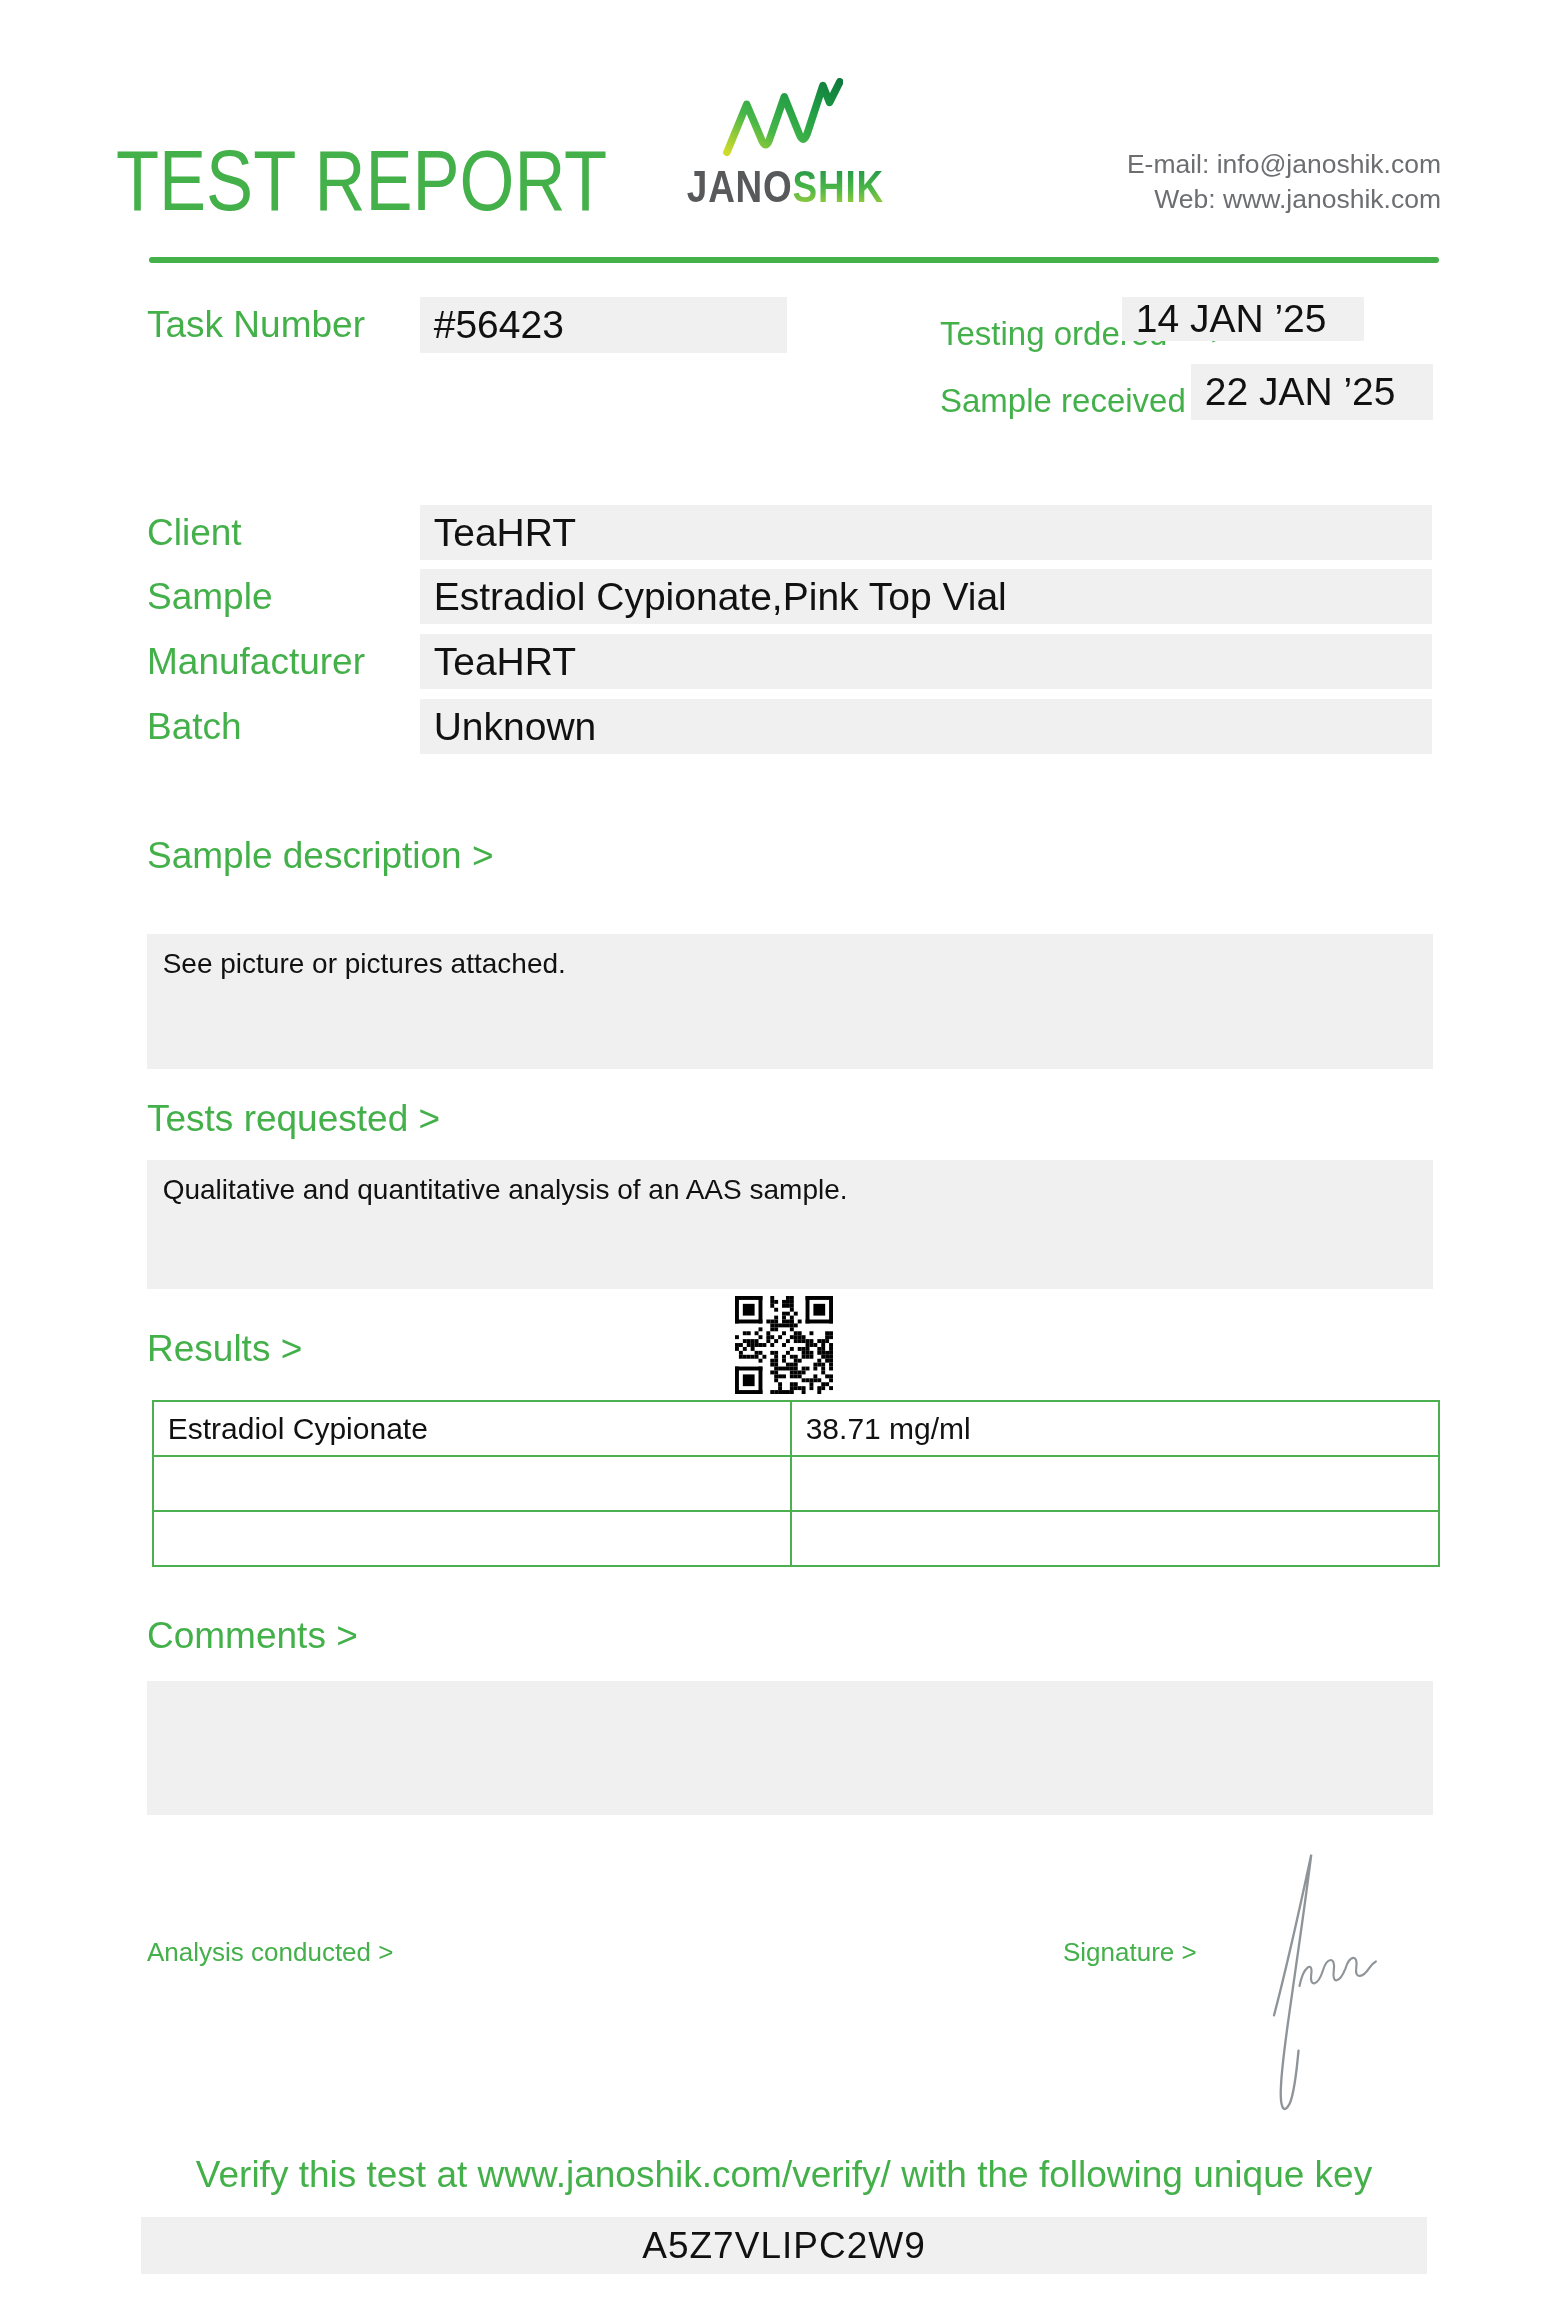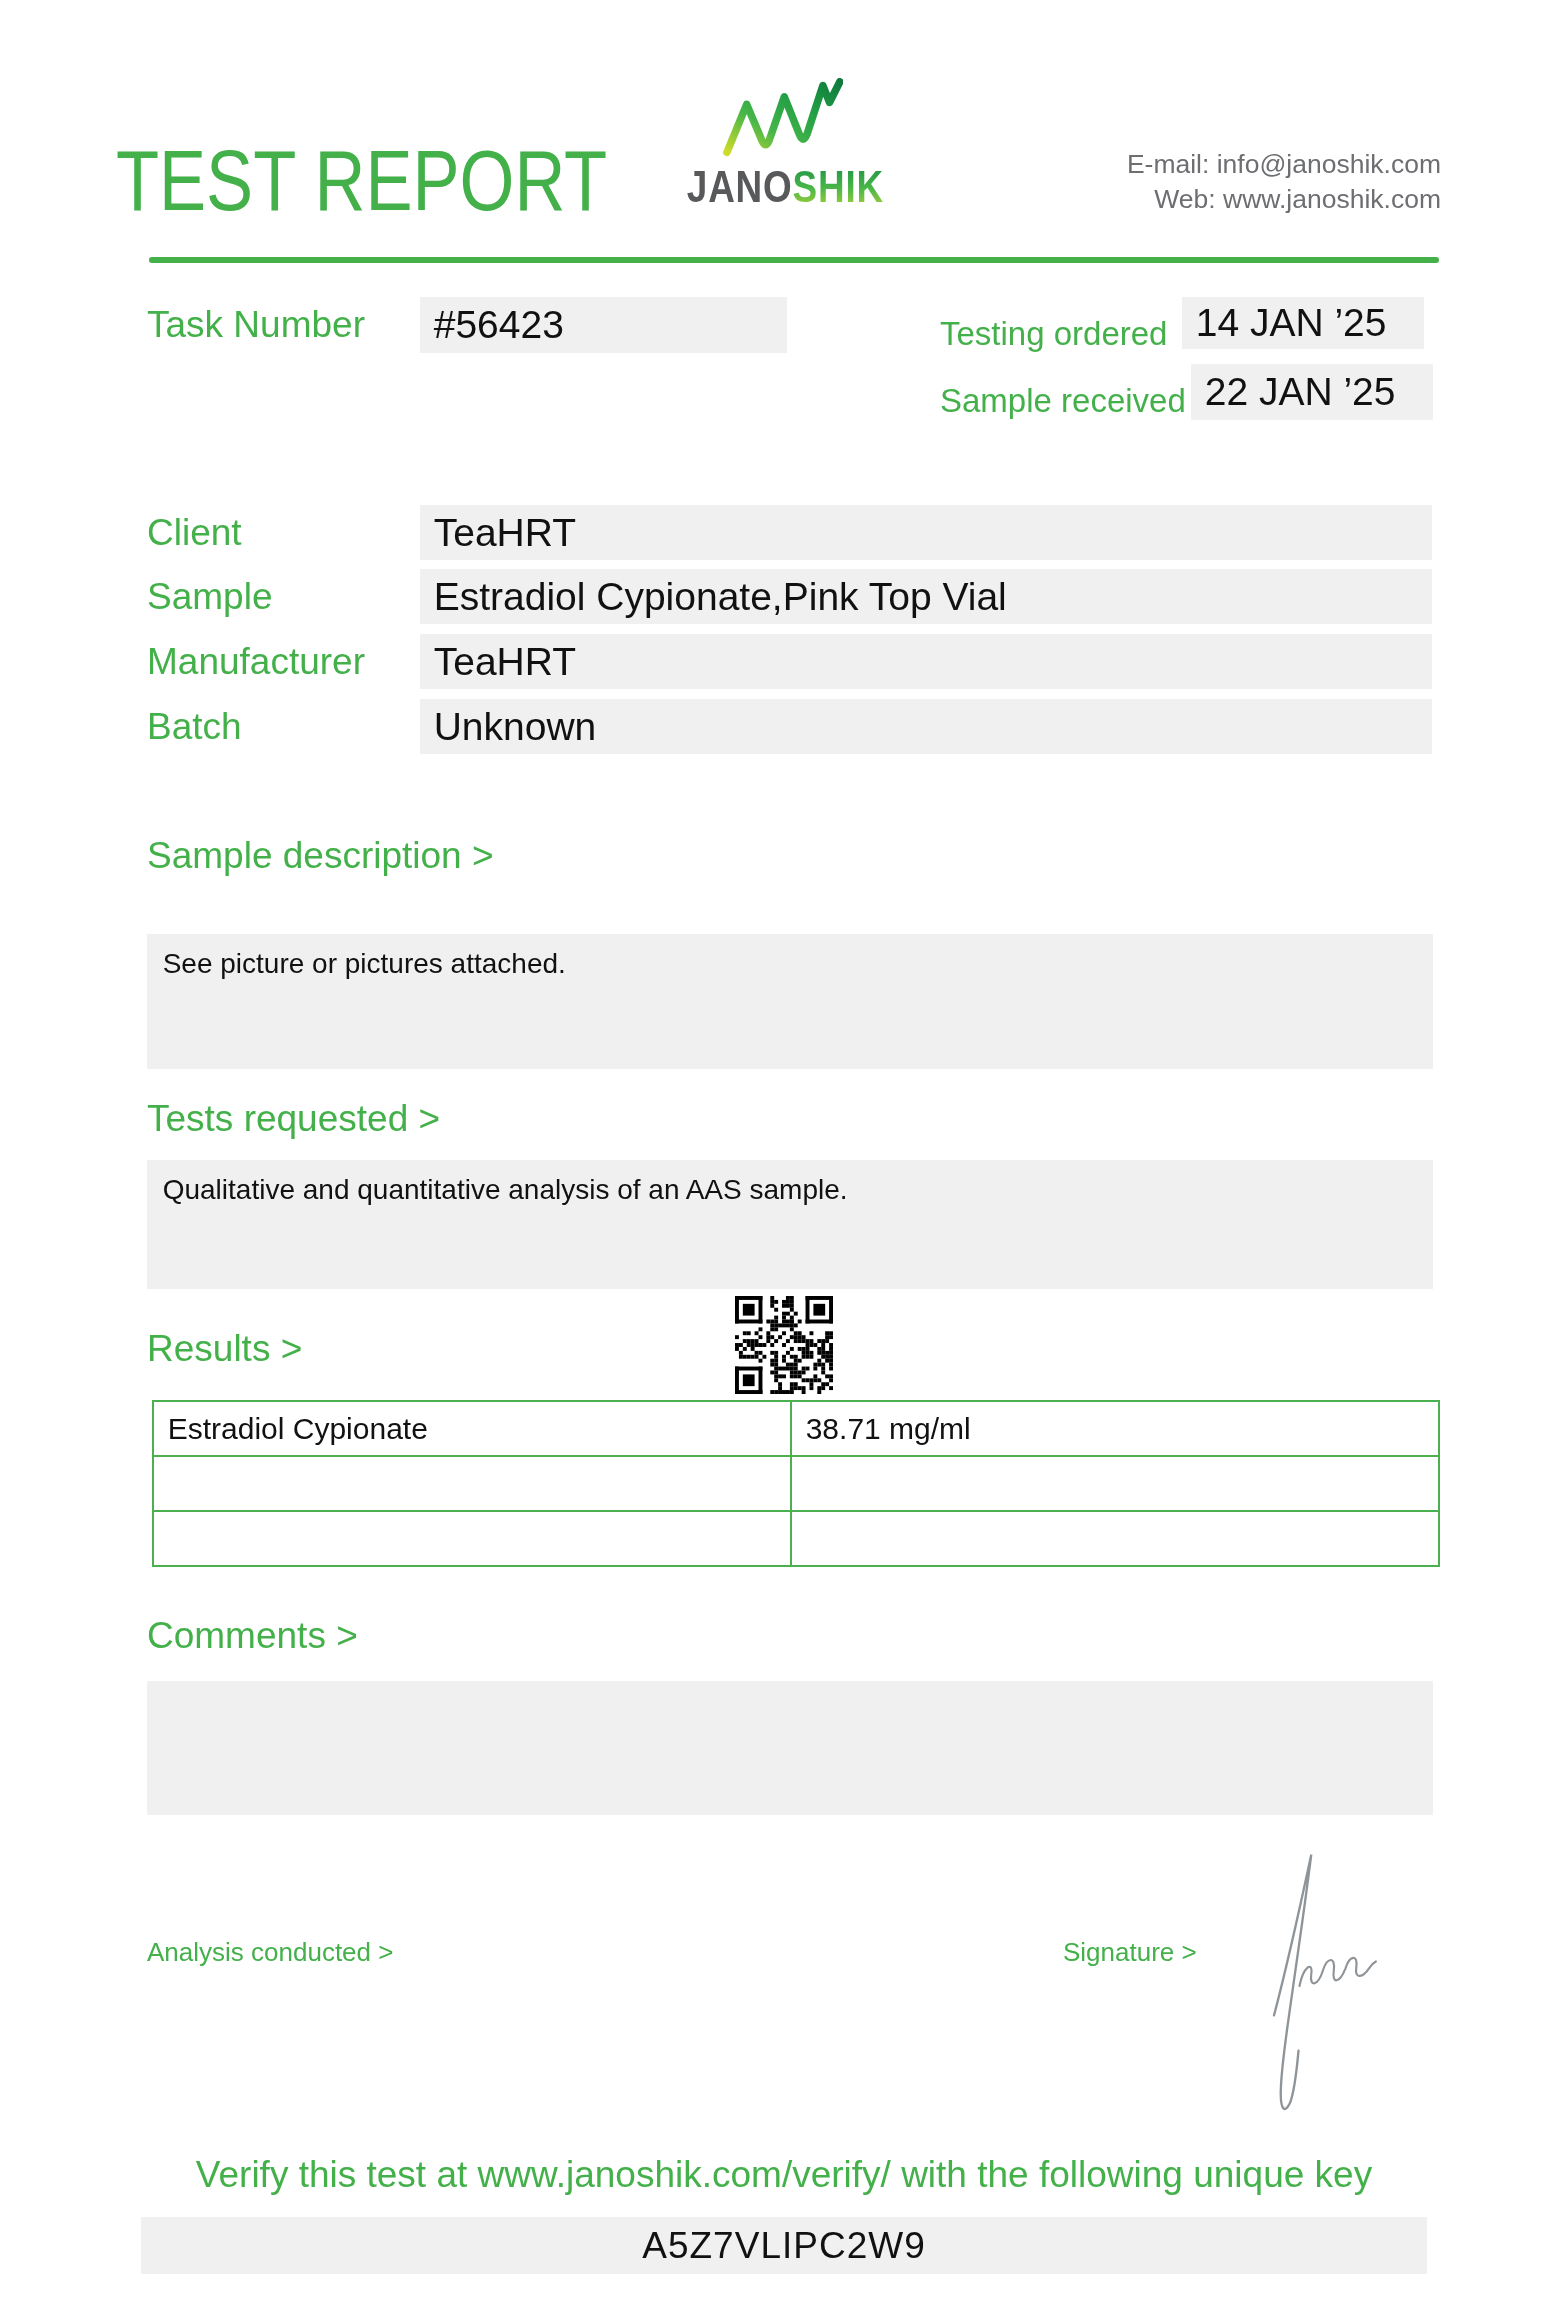--- a/index.html
+++ b/index.html
@@ -118,21 +118,21 @@
 
   <div class="green-divider"></div>
 
   <div class="field-label" style="top:297px;">Task Number</div>
   <div class="value-box" style="left:420px; top:297px; width:367px; height:56px;">#56423</div>
 
   <div class="meta-row" style="top:297px;">
     <span>Testing ordered</span>
     <span>&gt;</span>
   </div>
-  <div class="value-box" style="left:1182px; top:297px; width:242px; height:52px;">14 JAN ’25</div>
+  <div class="value-box" style="left:1122px; top:297px; width:242px; height:44px;">14 JAN ’25</div>
 
   <div class="meta-row" style="top:364px;">
     <span>Sample received</span>
     <span>&gt;</span>
   </div>
   <div class="value-box" style="left:1191px; top:364px; width:242px; height:56px;">22 JAN ’25</div>
 
   <div class="field-label" style="top:505px; height:55px;">Client</div>
   <div class="value-box" style="left:420px; top:505px; width:1012px; height:55px;">TeaHRT</div>
 

